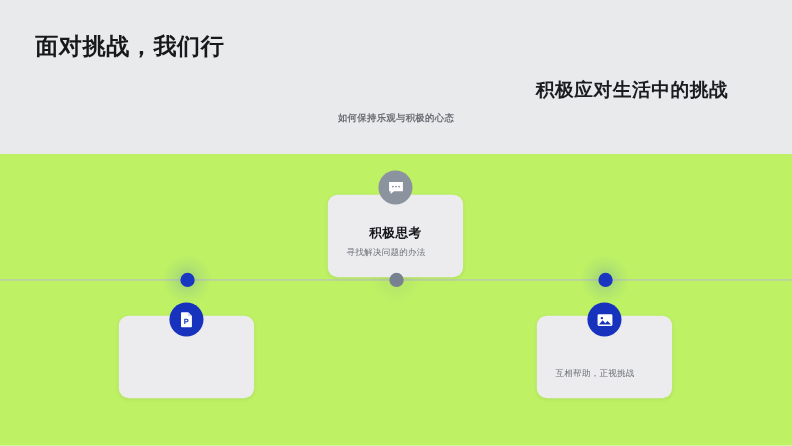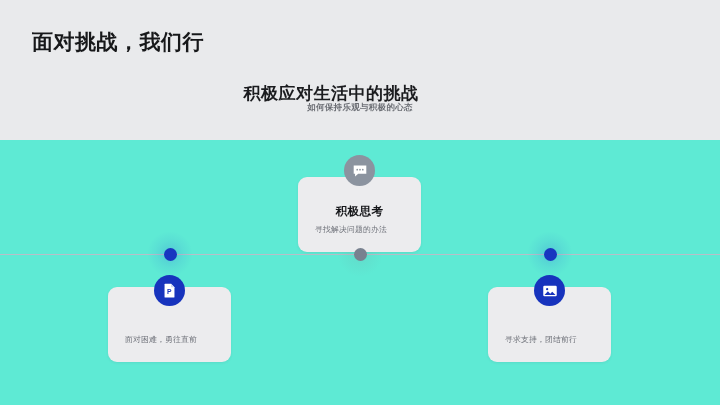--- a/index.html
+++ b/index.html
@@ -14,21 +14,21 @@
     font-family: "Liberation Sans", "DejaVu Sans", sans-serif;
     background: #ffffff;
     position: relative;
   }
 
   .slide {
     position: absolute;
     inset: 0;
     width: 720px;
     height: 405px;
-    background: #5eead4;
+    background: #bef264;
   }
 
   
   .header-band {
     position: absolute;
     left: 0;
     top: 0;
     width: 720px;
     height: 140px;
     background: #e9eaec;
@@ -43,26 +43,25 @@
     color: #17181a;
     letter-spacing: 0.5px;
     white-space: nowrap;
   }
 
   .section-title {
     position: absolute;
     left: 0;
     top: 70px;
     width: 662px;
-    text-align: center;
+    text-align: right;
     font-size: 17px;
     font-weight: bold;
     color: #1b1c1f;
     letter-spacing: 0.5px;
-    margin-top: 12px;
   }
 
   .section-subtitle {
     position: absolute;
     left: 0;
     top: 102px;
     width: 720px;
     text-align: center;
     font-size: 8.5px;
     font-weight: bold;
@@ -196,21 +195,20 @@
   <div class="node-glow blue" id="glow-left"></div>
   <div class="node blue" id="node-left"></div>
 
   <div class="node-glow gray" id="glow-middle"></div>
   <div class="node gray" id="node-middle"></div>
 
   <div class="node-glow blue" id="glow-right"></div>
   <div class="node blue" id="node-right"></div>
 
   <div class="card" id="card-left">
-    <div class="card-desc">面对困难，勇往直前</div>
   </div>
   <div class="icon-badge blue" id="badge-left">
     <svg width="17" height="17" viewBox="0 0 24 24" aria-hidden="true">
       <path d="M6 2.6h8.2L19 7.4V21a1 1 0 0 1-1 1H6a1 1 0 0 1-1-1V3.6a1 1 0 0 1 1-1z" fill="#ffffff"></path>
       <path d="M14.2 2.6V7.4H19z" fill="#cfd6f2"></path>
       <text x="11.6" y="17.4" font-family="Liberation Sans, sans-serif" font-size="9.6" font-weight="bold" fill="#1733bd" text-anchor="middle">P</text>
     </svg>
   </div>
 
   <div class="card" id="card-middle">
@@ -220,21 +218,21 @@
   <div class="icon-badge gray" id="badge-middle">
     <svg width="18" height="18" viewBox="0 0 24 24" aria-hidden="true">
       <path d="M3.6 4.6h16.8v11.2H9.6l-4.2 3.4v-3.4H3.6z" fill="#ffffff"></path>
       <circle cx="8.3" cy="10.2" r="1.15" fill="#8b939f"></circle>
       <circle cx="12" cy="10.2" r="1.15" fill="#8b939f"></circle>
       <circle cx="15.7" cy="10.2" r="1.15" fill="#8b939f"></circle>
     </svg>
   </div>
 
   <div class="card" id="card-right">
-    <div class="card-desc">寻求支持，团结前行</div>
+    <div class="card-desc">互相帮助，正视挑战</div>
   </div>
   <div class="icon-badge blue" id="badge-right">
     <svg width="18" height="18" viewBox="0 0 24 24" aria-hidden="true">
       <rect x="3" y="5" width="18" height="14" rx="1.6" fill="#ffffff"></rect>
       <circle cx="8.2" cy="9.6" r="1.5" fill="#1733bd"></circle>
       <path d="M4.6 17.4l4.6-5.1 3.1 3.4 2.7-2.6 4.4 4.3z" fill="#1733bd"></path>
     </svg>
   </div>
 
 </div>

